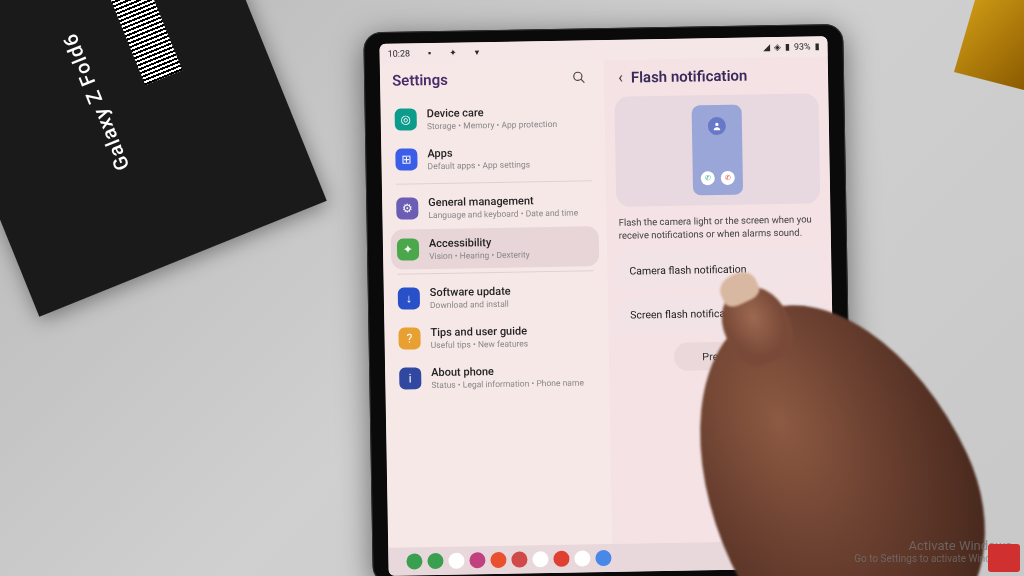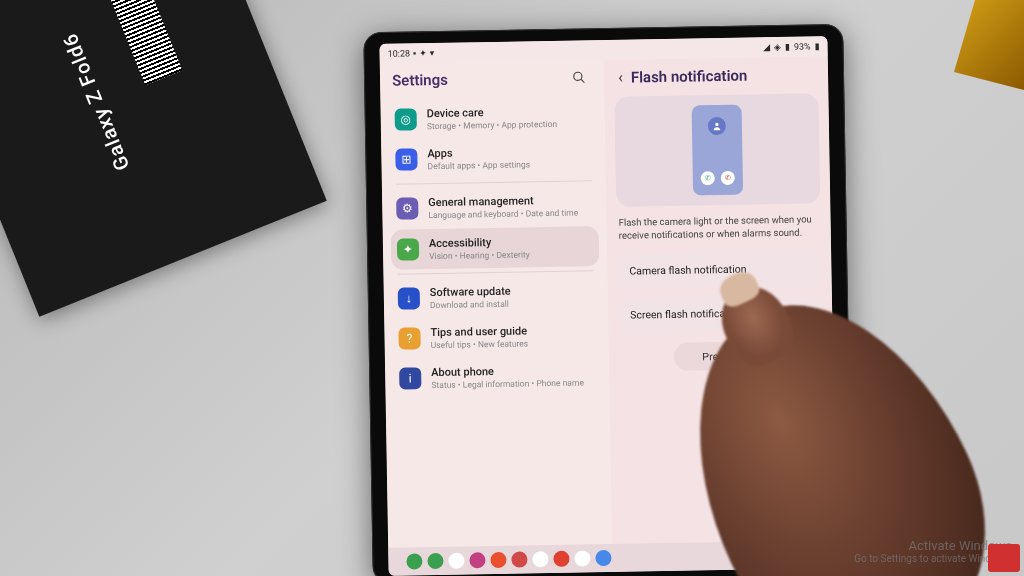--- a/index.html
+++ b/index.html
@@ -71,21 +71,21 @@
 .status-bar {
   height: 20px;
   display: flex;
   justify-content: space-between;
   align-items: center;
   padding: 0 8px;
   font-size: 9px;
   color: #2a2a2a;
   background: #f5e6e8;
 }
-.status-left { display: flex; gap: 3px; align-items: center; }
+.status-left { display: flex; gap: 18px; align-items: center; }
 .status-right { display: flex; gap: 4px; align-items: center; }
 .status-right .ic { font-size: 9px; }
 
 
 .panes {
   flex: 1;
   display: flex;
   overflow: hidden;
 }
 .pane-left {

